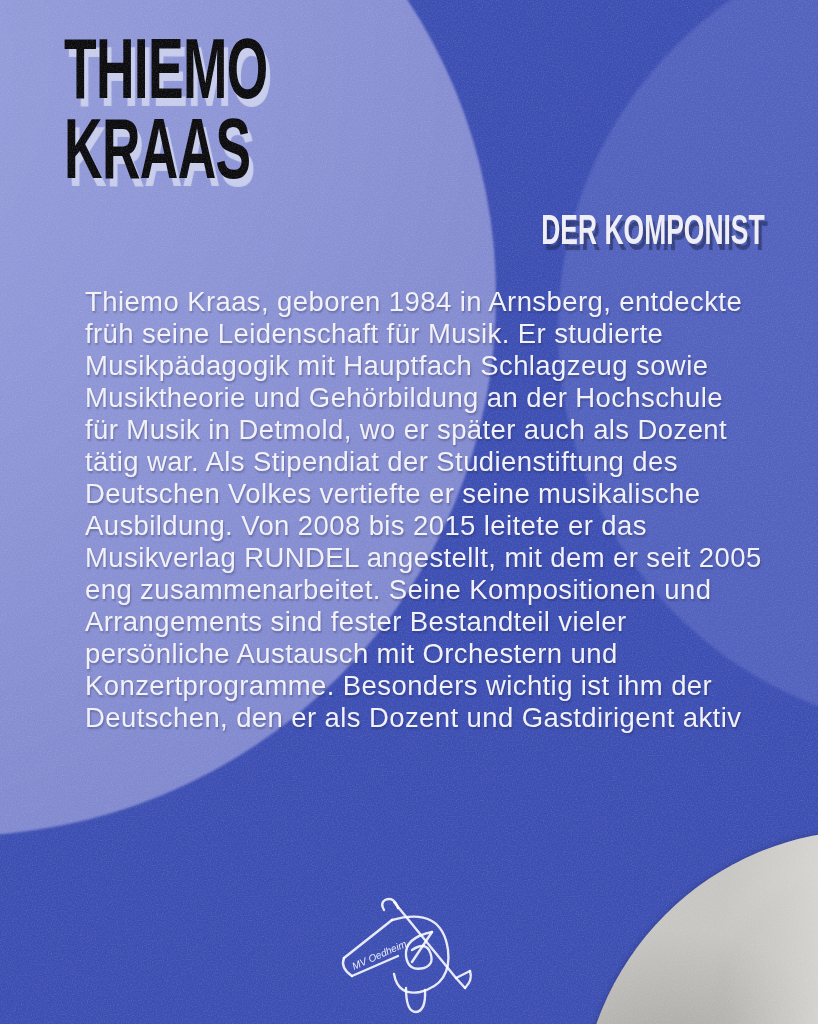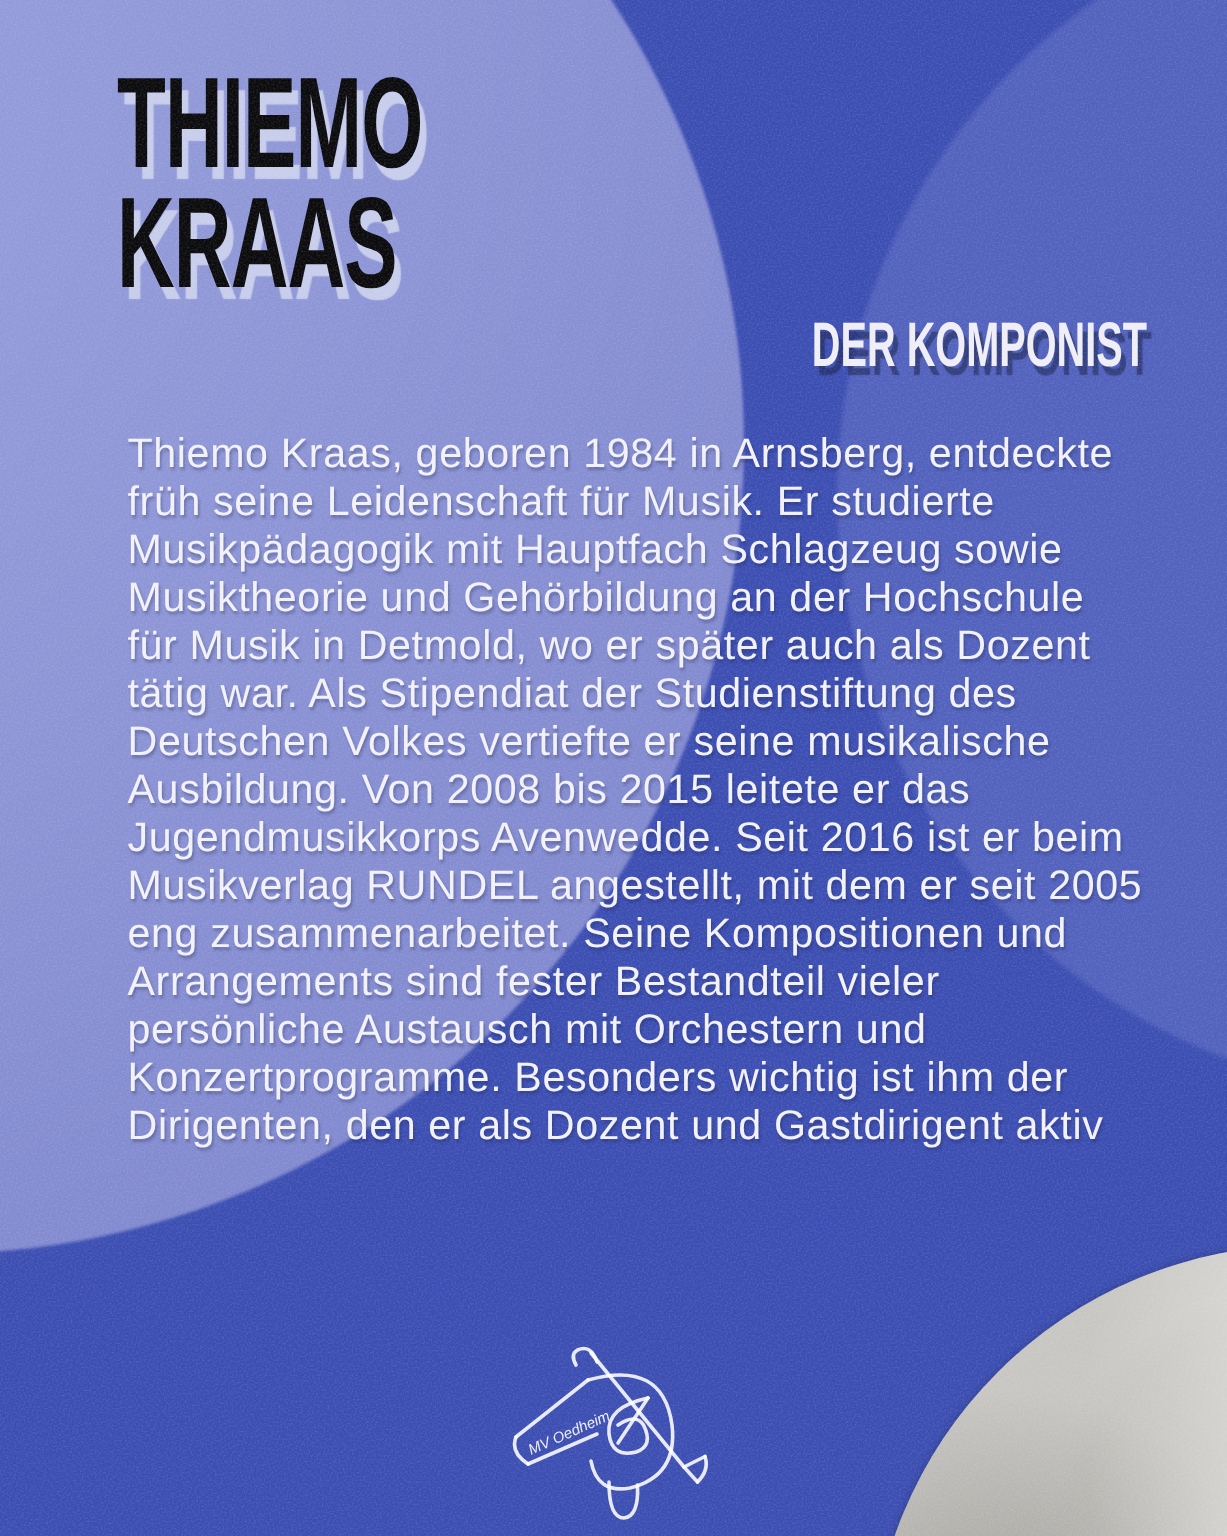--- a/index.html
+++ b/index.html
@@ -43,21 +43,21 @@
       radial-gradient(circle at 44% 28%, rgba(140,138,130,0.45) 0%, rgba(140,138,130,0) 24%),
       radial-gradient(circle at 11% 38%, rgba(96,94,88,0.5) 0, rgba(96,94,88,0.5) 7px, transparent 9px),
       radial-gradient(circle at 23% 57%, rgba(96,94,88,0.42) 0, rgba(96,94,88,0.42) 5px, transparent 7px),
       radial-gradient(circle at 38% 84%, rgba(96,94,88,0.42) 0, rgba(96,94,88,0.42) 6px, transparent 8px),
       radial-gradient(circle at 52% 62%, rgba(104,102,96,0.38) 0, rgba(104,102,96,0.38) 9px, transparent 11px),
       radial-gradient(circle at 30% 40%, rgba(104,102,96,0.35) 0, rgba(104,102,96,0.35) 4px, transparent 6px);
     box-shadow:0 0 6px rgba(0,0,20,0.25);
   }
   
   .title{
-    position:absolute;left:64px;top:28px;margin:14px;
+    position:absolute;left:64px;top:28px;margin:0;
     color:#0b0b0d;
     font-weight:bold;
     font-size:86px;line-height:80px;
     letter-spacing:-1px;
   }
   .title .t-line{
     display:block;
     transform:scaleX(0.62);
     transform-origin:left top;
     white-space:nowrap;
@@ -115,27 +115,26 @@
 
   <div class="bio">
     <div class="bio-line">Thiemo Kraas, geboren 1984 in Arnsberg, entdeckte</div>
     <div class="bio-line">früh seine Leidenschaft für Musik. Er studierte</div>
     <div class="bio-line">Musikpädagogik mit Hauptfach Schlagzeug sowie</div>
     <div class="bio-line">Musiktheorie und Gehörbildung an der Hochschule</div>
     <div class="bio-line">für Musik in Detmold, wo er später auch als Dozent</div>
     <div class="bio-line">tätig war. Als Stipendiat der Studienstiftung des</div>
     <div class="bio-line">Deutschen Volkes vertiefte er seine musikalische</div>
     <div class="bio-line">Ausbildung. Von 2008 bis 2015 leitete er das</div>
-    <div class="bio-line">Jugendmusikkorps Avenwedde. Seit 2016 ist er beim</div>
     <div class="bio-line">Musikverlag RUNDEL angestellt, mit dem er seit 2005</div>
     <div class="bio-line">eng zusammenarbeitet. Seine Kompositionen und</div>
     <div class="bio-line">Arrangements sind fester Bestandteil vieler</div>
     <div class="bio-line">persönliche Austausch mit Orchestern und</div>
     <div class="bio-line">Konzertprogramme. Besonders wichtig ist ihm der</div>
-    <div class="bio-line">Dirigenten, den er als Dozent und Gastdirigent aktiv</div>
+    <div class="bio-line">Deutschen, den er als Dozent und Gastdirigent aktiv</div>
   </div>
 
   <div class="logo">
     <svg width="150" height="128" viewBox="0 0 150 128" fill="none" stroke="rgba(255,255,255,0.88)" stroke-width="2.4" stroke-linecap="round" stroke-linejoin="round">
 
       <path d="M12,66 L60,28"></path>
       <path d="M20,84 L66,64"></path>
       <path d="M12,66 Q8,76 20,84"></path>
 
       <path d="M60,28 Q110,14 116,58 Q120,92 88,100 Q66,104 62,82"></path>

